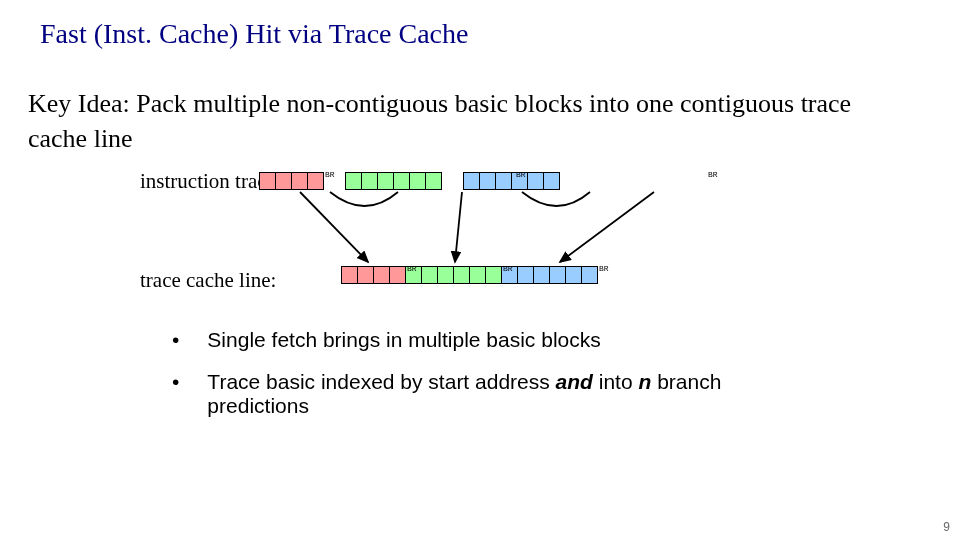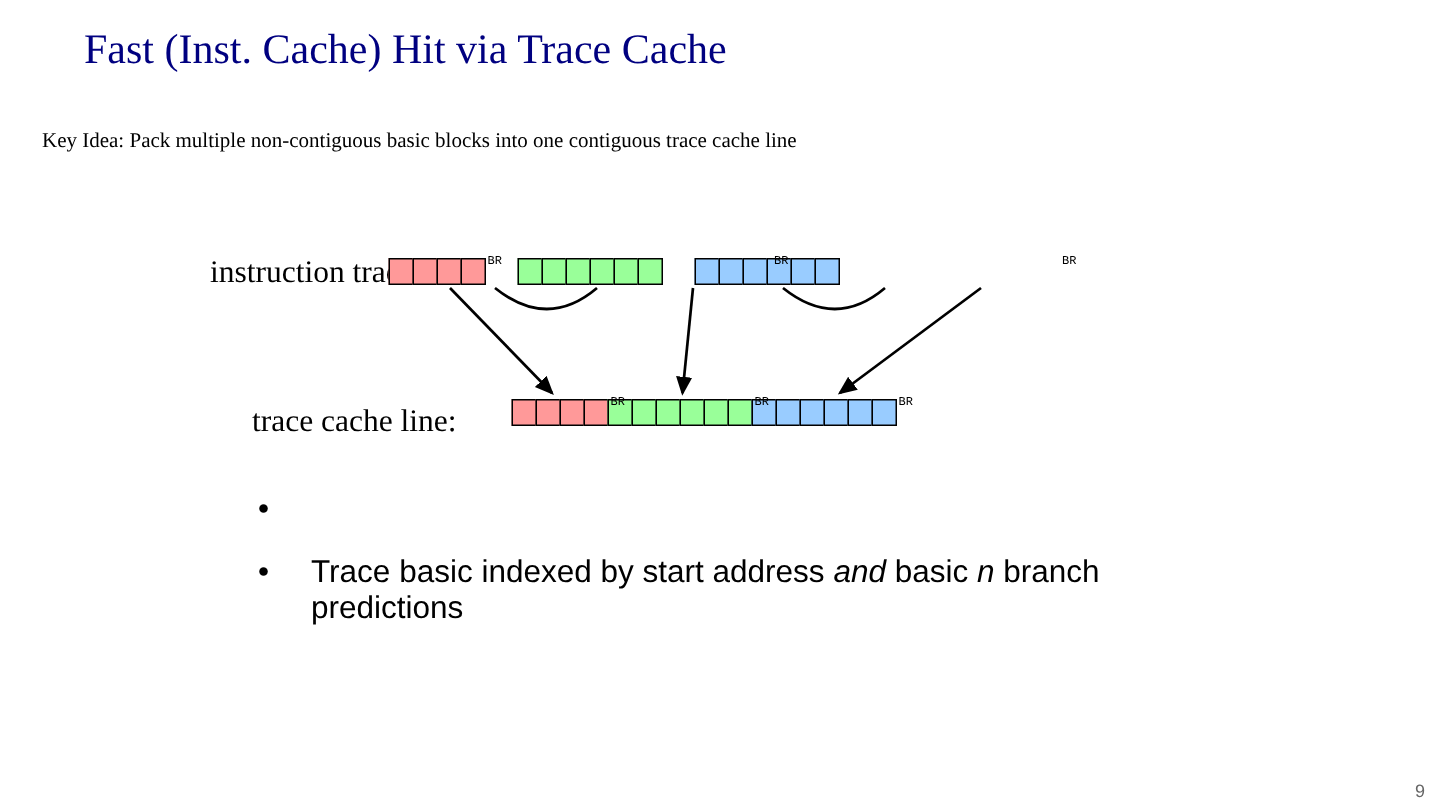--- a/index.html
+++ b/index.html
@@ -11,59 +11,57 @@
     font-family: "Times New Roman", Times, serif;
     color: #000;
     position: relative;
   }
   .title {
     position: absolute;
     left: 40px;
     top: 18px;
     font-size: 28px;
     color: #000080;
-    margin-left: 16px;
   }
   .key-idea {
     position: absolute;
     left: 28px;
     top: 86px;
     width: 840px;
-    font-size: 14px;
+    font-size: 26px;
     line-height: 1.35;
   }
   .label-instr {
     position: absolute;
     left: 140px;
     top: 168px;
     font-size: 21px;
     line-height: 1.25;
   }
   .label-tcl {
     position: absolute;
     left: 140px;
     top: 268px;
     font-size: 21px;
-    margin-left: 28px;
   }
   .bullets {
     position: absolute;
     left: 172px;
     top: 328px;
     width: 640px;
     font-size: 21px;
     font-family: Arial, Helvetica, sans-serif;
   }
   .bullet-row {
     display: flex;
     gap: 28px;
     margin-bottom: 18px;
   }
   .bullet-mark { flex: 0 0 auto; }
-  .bullet-text em { font-style: italic; }
+  .bullet-text em { font-style: italic; font-weight: bold; }
   .page-num {
     position: absolute;
     right: 10px;
     bottom: 6px;
     font-size: 12px;
     color: #666;
     font-family: Arial, sans-serif;
   }
 
   
@@ -168,22 +166,23 @@
   <path d="M 522 192 Q 557 220 590 192" stroke="#000" stroke-width="1.8" fill="none"></path>
 
   <line x1="300" y1="192" x2="368" y2="262" stroke="#000" stroke-width="1.8" marker-end="url(#ah)"></line>
   <line x1="462" y1="192" x2="455" y2="262" stroke="#000" stroke-width="1.8" marker-end="url(#ah)"></line>
   <line x1="654" y1="192" x2="560" y2="262" stroke="#000" stroke-width="1.8" marker-end="url(#ah)"></line>
 </svg>
 
 <div class="bullets">
   <div class="bullet-row">
     <div class="bullet-mark">•</div>
+    <div class="bullet-text">Single fetch brings in multiple basic blocks</div>
   </div>
   <div class="bullet-row">
     <div class="bullet-mark">•</div>
     <div class="bullet-text">
-      <span>Trace basic indexed by start address </span><em>and</em><span> basic </span><em>n</em><span> branch predictions</span>
+      <span>Trace basic indexed by start address </span><em>and</em><span> into </span><em>n</em><span> branch predictions</span>
     </div>
   </div>
 </div>
 
 <div class="page-num">9</div>
 
 </body></html>

